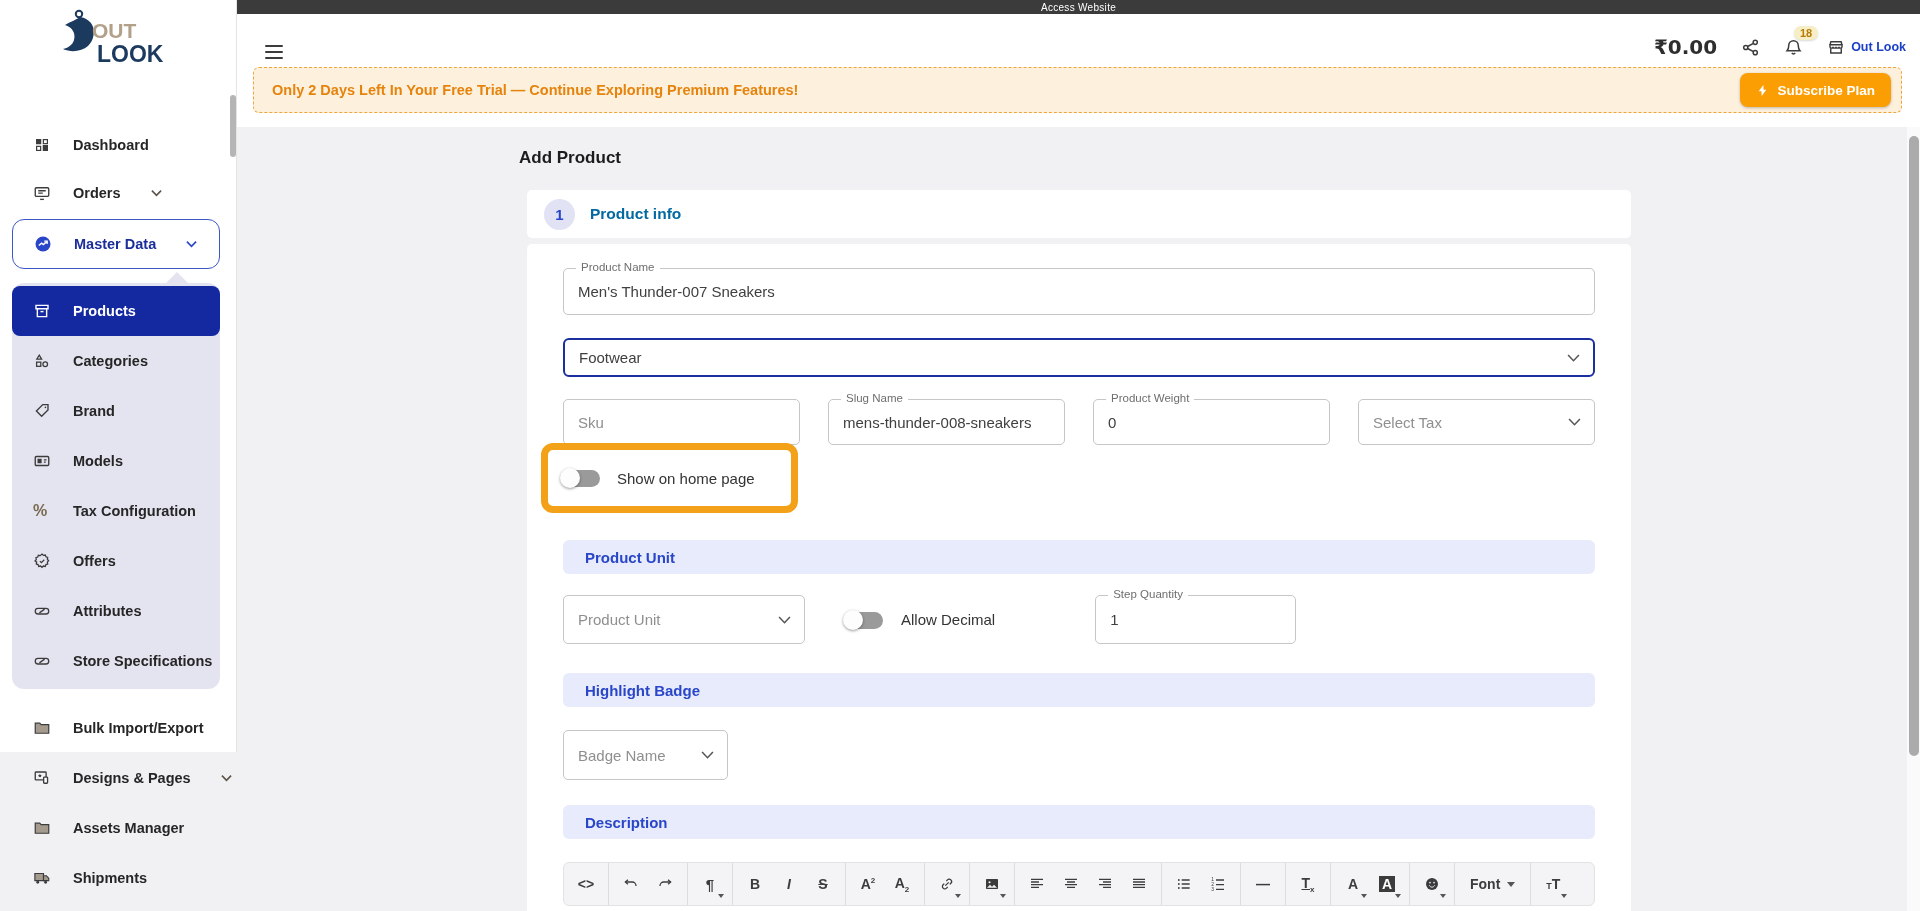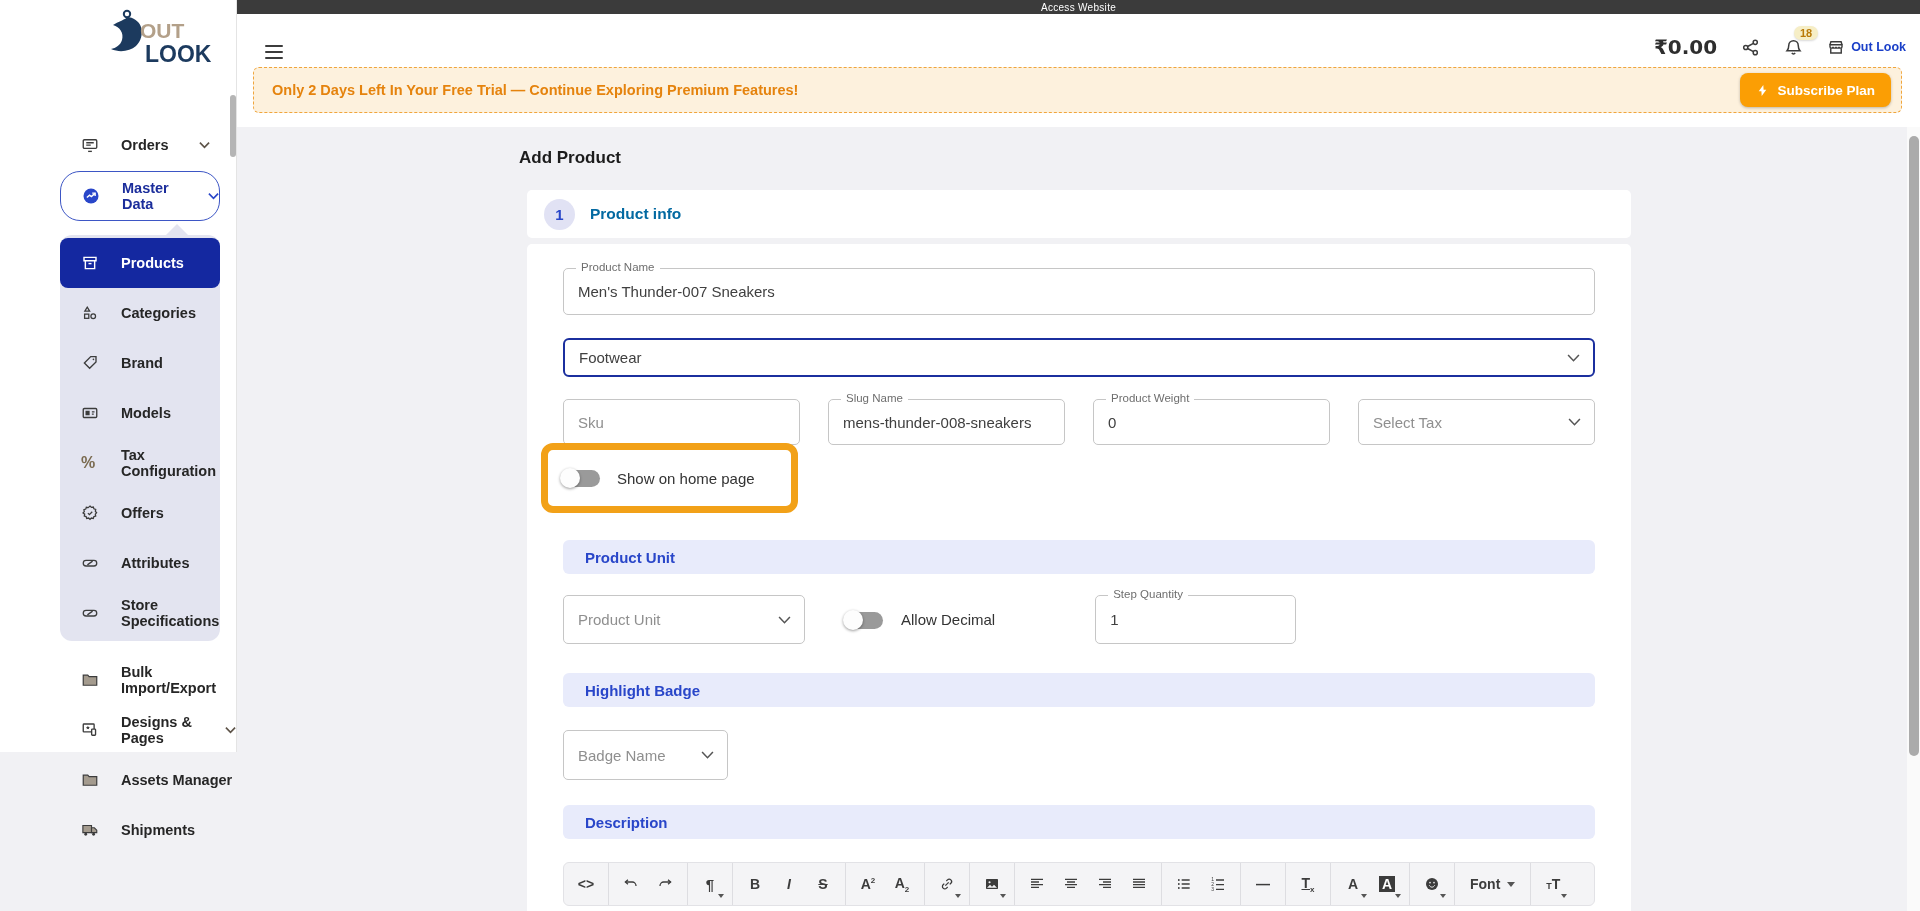--- a/index.html
+++ b/index.html
@@ -1,28 +1,28 @@
 <!DOCTYPE html>
 <html><head>
 <meta charset="utf-8">
 <style>
   * { margin:0; padding:0; box-sizing:border-box; }
   html,body { width:1920px; height:911px; }
   body { position:relative; overflow:hidden; background:#f1f1f4; font-family:"Liberation Sans",sans-serif; color:#262626; }
 
   
-  .sidebar { position:absolute; left:0; top:0; width:237px; height:752px; background:#fff; border-right:1px solid #e4e4e4; z-index:5;padding-left:48px; }
+  .sidebar { position:absolute; left:0; top:0; width:237px; height:752px; background:#fff; border-right:1px solid #e4e4e4; z-index:5; }
   .logo-wrap { height:105px; position:relative; }
   .logo-wrap svg { position:absolute; left:40px; top:6px; }
   .side-item { height:48px; display:flex; align-items:center; padding-left:33px; gap:22px; font-size:14.5px; font-weight:700; color:#262626; cursor:pointer; }
   .side-item .ic { width:18px; height:18px; flex:0 0 18px; display:inline-flex; color:#3c3c3c; }
   .side-item .ic svg { width:100%; height:100%; }
   .side-item .chev { margin-left:8px; display:inline-flex; }
   .pct { font-weight:700; font-size:16px; color:#7a6a4f; }
-  .master-box { margin:2px 16px 0 12px; border:1.5px solid #3d56c5; border-radius:20px; }
+  .master-box { margin:2px 16px 0 12px; border:1.5px solid #3d56c5; border-radius:12px; }
   .master-box .side-item { padding-left:21px; color:#1b2d9b; }
   .submenu { position:relative; margin:14px 16px 0 12px; background:#e3e4f0; border-radius:12px; padding:3px 0; }
   .submenu::before { content:""; position:absolute; top:-11px; right:32px; border:11px solid transparent; border-bottom-color:#e3e4f0; border-top:none; }
   .submenu .side-item { height:50px; padding-left:21px; }
   .submenu .side-item.selected { background:#1428a0; color:#fff; border-radius:8px; }
   .submenu .side-item.selected .ic { color:#fff; }
   .nav-bottom { margin-top:15px; }
   .nav-bottom .side-item { margin-bottom:2px; }
   .side-scroll { position:absolute; left:230px; top:95px; width:6px; height:62px; background:#b5b5b5; border-radius:3px; }
 
@@ -100,20 +100,31 @@
 <aside class="sidebar">
   <div class="logo-wrap">
     <svg width="140" height="78" viewBox="0 0 140 78">
       <circle cx="39" cy="8" r="3.2" fill="none" stroke="#1c3a5e" stroke-width="2"></circle>
       <path d="M39 11c0 2-10 5-14 8 7 2 11 8 9 15-1.5 5-6 8-11 9 9 4 19 2 25-3 5-5 7-12 5-19-1.6-5.5-8-10-14-10z" fill="#1c3a5e"></path>
       <text x="52" y="32" font-family="Liberation Sans, sans-serif" font-size="21" font-weight="bold" fill="#b3a089">OUT</text>
       <text x="57" y="56" font-family="Liberation Sans, sans-serif" font-size="23" font-weight="bold" fill="#1c3a5e">LOOK</text>
     </svg>
   </div>
   <nav id="nav-top" style="margin-top:16px;">
+      <div class="side-item">
+        <span class="ic">
+          <svg viewBox="0 0 24 24">
+            <rect x="4" y="4" width="7" height="7" fill="currentColor"></rect>
+            <rect x="13.8" y="4.8" width="5.4" height="5.4" fill="none" stroke="currentColor" stroke-width="1.6"></rect>
+            <rect x="4.8" y="13.8" width="5.4" height="5.4" fill="none" stroke="currentColor" stroke-width="1.6"></rect>
+            <rect x="13" y="12" width="7" height="8" fill="currentColor"></rect>
+          </svg>
+        </span>
+        <span>Dashboard</span>
+      </div>
       <div class="side-item">
         <span class="ic">
           <svg viewBox="0 0 24 24" fill="none" stroke="currentColor" stroke-width="1.8">
             <rect x="3" y="5" width="18" height="11.5" rx="1.5"></rect>
             <path d="M7 9h10M7 12.2h6"></path>
             <path d="M9.5 20.5h5"></path>
           </svg>
         </span>
         <span>Orders</span>
         <span class="chev">

